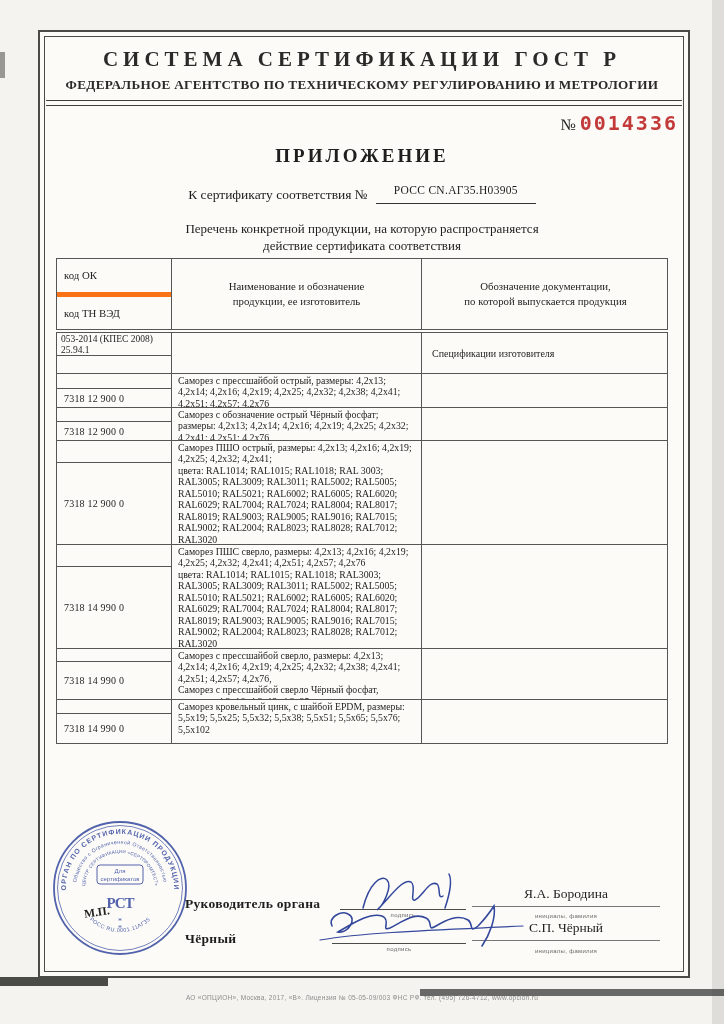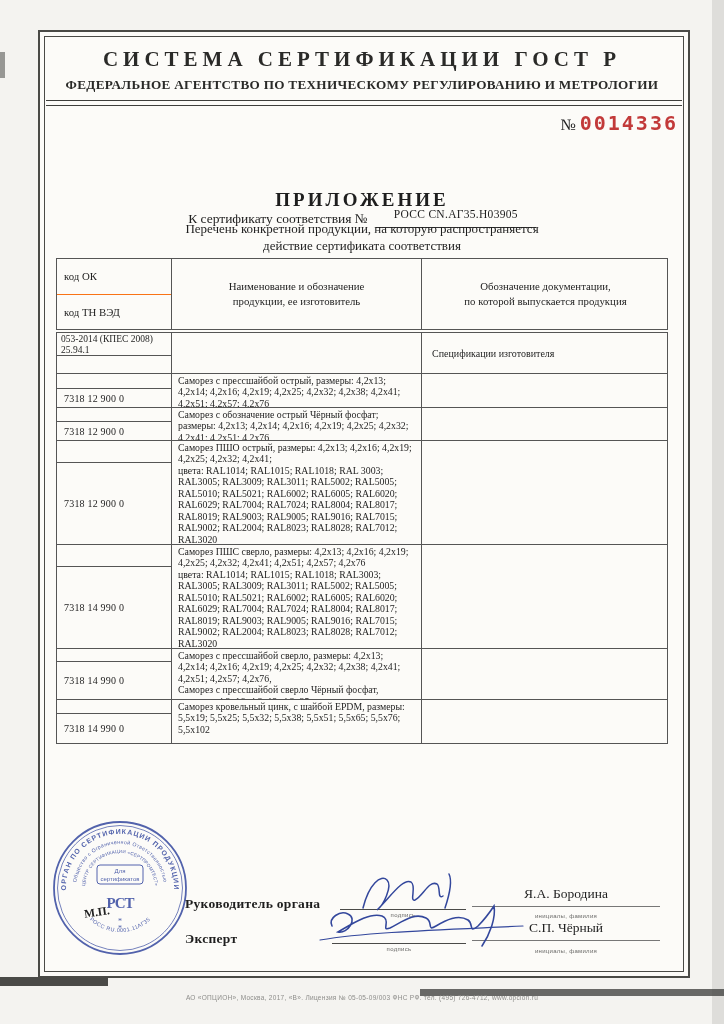--- a/index.html
+++ b/index.html
@@ -23,33 +23,33 @@
   .sep { left:46px; top:100px; width:636px; height:6px; border-top:1.6px solid #3f3f3c; border-bottom:1px solid #3f3f3c; }
 
   
   .t1 { left:0; width:100%; top:47px; text-align:center; font-weight:bold; font-size:21px; letter-spacing:5px; color:#2a2a28; }
   .t2 { left:0; width:100%; top:77px; text-align:center; font-weight:bold; font-size:13.2px; letter-spacing:.3px; color:#2a2a28; }
 
   .serial { top:111px; right:46px; font-size:16px; white-space:nowrap; }
   .serial .no { font-size:16px; color:#222; margin-right:4px; }
   .serial .num { font-family:"DejaVu Sans Mono", monospace; font-size:20px; letter-spacing:2px; color:#c23a3a; font-weight:bold; }
 
-  .apptitle { left:0; width:100%; top:145px; text-align:center; font-weight:bold; font-size:19px; letter-spacing:3px;margin-top:44px; }
+  .apptitle { left:0; width:100%; top:145px; text-align:center; font-weight:bold; font-size:19px; letter-spacing:3px; }
 
   .certline { left:0; width:100%; top:187px; text-align:center; font-size:13.5px; }
-  .certwrap { display:inline-block; border-bottom:1px solid #333; padding:0 18px; margin-left:8px;margin-top:24px; }
+  .certwrap { display:inline-block; border-bottom:1px solid #333; padding:0 18px; margin-left:8px; }
   .certval  { display:inline-block; transform:translateY(-5px); font-size:11.5px; letter-spacing:.3px; }
 
   .subtitle { left:0; width:100%; top:221px; text-align:center; font-weight:normal; font-size:13px; line-height:1.28; white-space:pre-line; }
 
   
   .tbl-header { left:56px; top:258px; width:612px; height:72px; display:grid; grid-template-columns:115px 250px 247px; border:1.2px solid #555; font-size:10.8px; }
   .h1 { border-right:1px solid #555; display:flex; flex-direction:column; }
   .h1 > div { flex:1; display:flex; align-items:center; padding-left:7px; }
-  .h1 > div:first-child { border-bottom:1px solid #f97316; }
+  .h1 > div:first-child { border-bottom:5px solid #f97316; }
   .h2 { border-right:1px solid #555; }
   .h2, .h3 { display:flex; align-items:center; justify-content:center; text-align:center; white-space:pre-line; line-height:1.35; }
 
   .tbl-body { left:56px; top:332px; width:612px; border:1.2px solid #555; }
   .trow { display:grid; grid-template-columns:115px 250px 247px; overflow:hidden; }
   .trow + .trow { border-top:1px solid #555; }
   .c1 { border-right:1px solid #555; display:flex; flex-direction:column; overflow:hidden; }
   .c1t { border-bottom:1px solid #555; font-size:9.5px; line-height:1.14; padding:1px 4px; white-space:pre-line; overflow:hidden; }
   .c1b { flex:1; display:flex; align-items:center; padding-left:7px; font-size:10px; letter-spacing:.2px; }
   .c2 { border-right:1px solid #555; padding:1px 6px; font-size:9.8px; line-height:1.17; white-space:pre-line; overflow:hidden; }
@@ -215,21 +215,21 @@
   </svg>
 
   <div class="abs mp" style="left:84px; top:906px;">М.П.</div>
 
   <div class="abs sig-label" style="left:185px; top:896px;">Руководитель органа</div>
   <div class="abs sig-line" style="left:340px; top:890px; width:126px; height:20px;"></div>
   <div class="abs sig-cap" style="left:340px; top:912px; width:126px;">подпись</div>
   <div class="abs sig-name" style="left:472px; top:886px; width:188px;">Я.А. Бородина</div>
   <div class="abs sig-cap" style="left:472px; top:913px; width:188px;">инициалы, фамилия</div>
 
-  <div class="abs sig-label" style="left:185px; top:931px;">Эксперт</div>
+  <div class="abs sig-label" style="left:185px; top:931px;">Чёрный</div>
   <div class="abs sig-line" style="left:332px; top:924px; width:134px; height:20px;"></div>
   <div class="abs sig-cap" style="left:332px; top:946px; width:134px;">подпись</div>
   <div class="abs sig-name" style="left:472px; top:920px; width:188px;">С.П. Чёрный</div>
   <div class="abs sig-cap" style="left:472px; top:948px; width:188px;">инициалы, фамилия</div>
 
   <svg class="abs sig-svg" style="left:345px; top:866px;" width="160" height="52" viewBox="0 0 160 52">
     <path d="M18,42 C24,18 36,8 42,14 C48,20 38,40 32,44 C46,30 58,12 66,16 C72,20 64,36 70,34 C78,30 84,14 92,18 C96,21 92,34 98,30 M104,8 C108,16 104,30 100,42" stroke-width="1.5"></path>
   </svg>
   <svg class="abs sig-svg" style="left:318px; top:896px;" width="215" height="58" viewBox="0 0 215 58">
     <path d="M14,30 C10,22 22,14 30,18 C40,22 30,38 20,36 C34,28 52,16 64,20 C74,24 62,36 72,32 C84,26 96,16 108,22 C116,26 108,36 118,30 C128,24 140,18 150,24 C156,28 150,38 160,30 C166,24 172,16 176,10 C178,22 172,38 164,50" stroke-width="1.6"></path>

